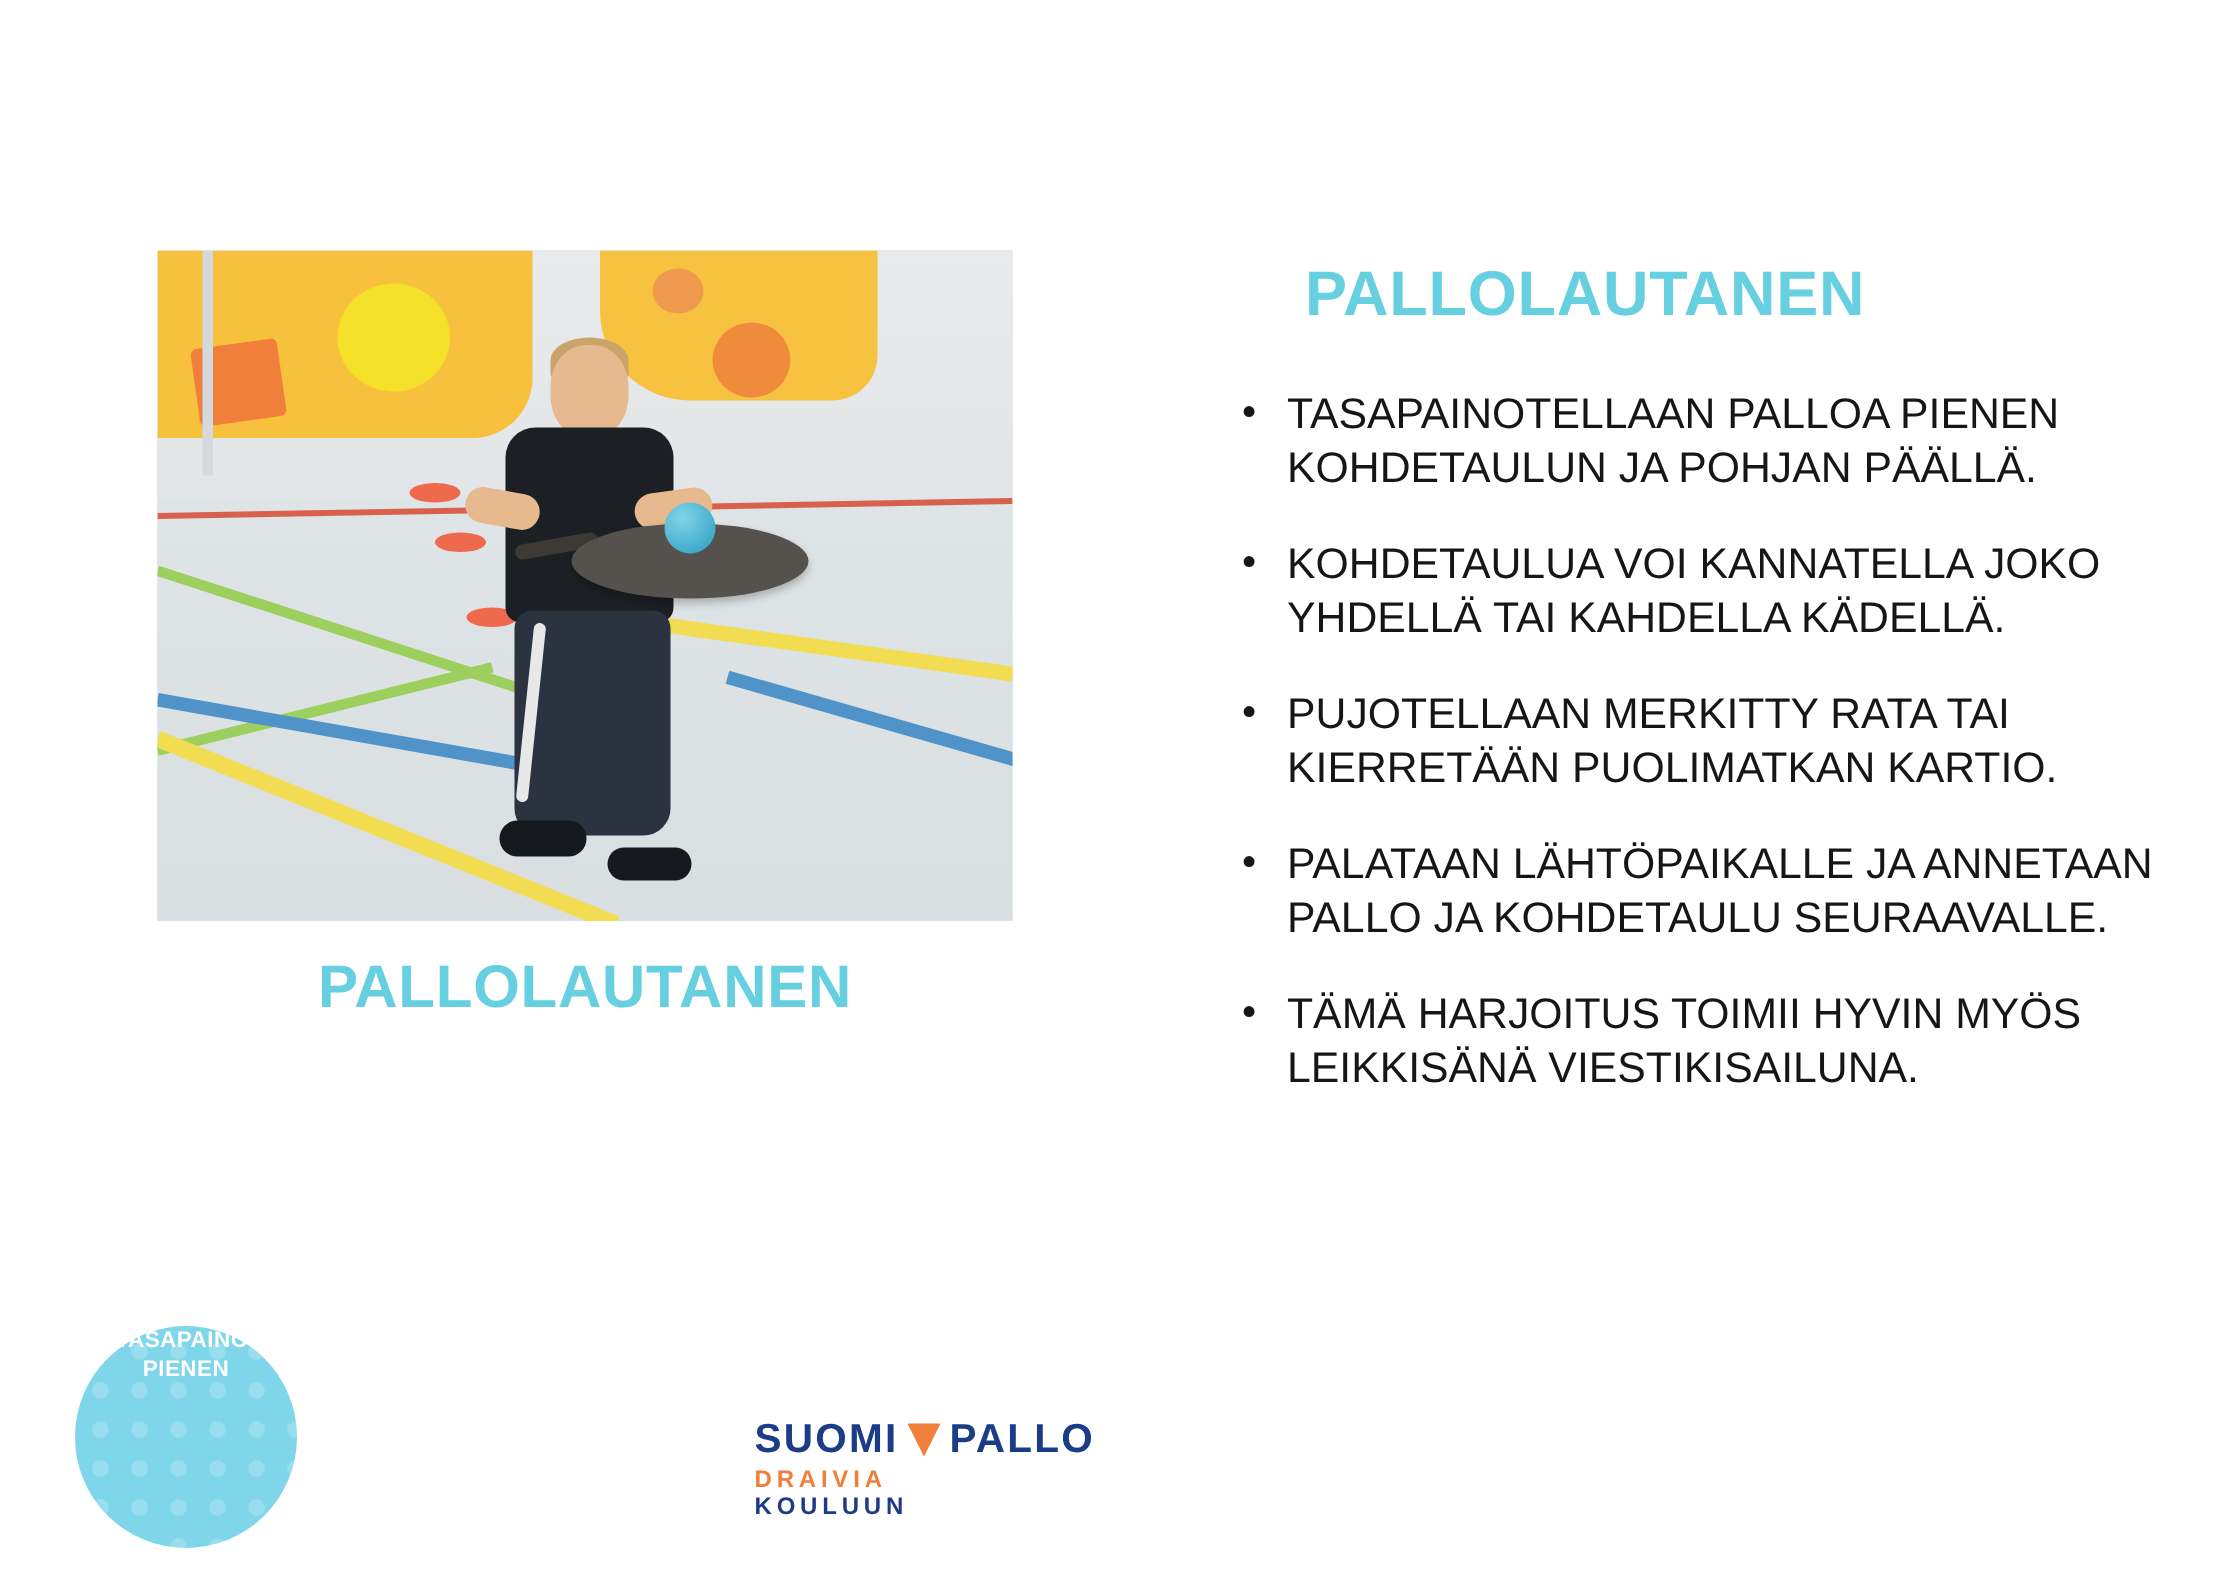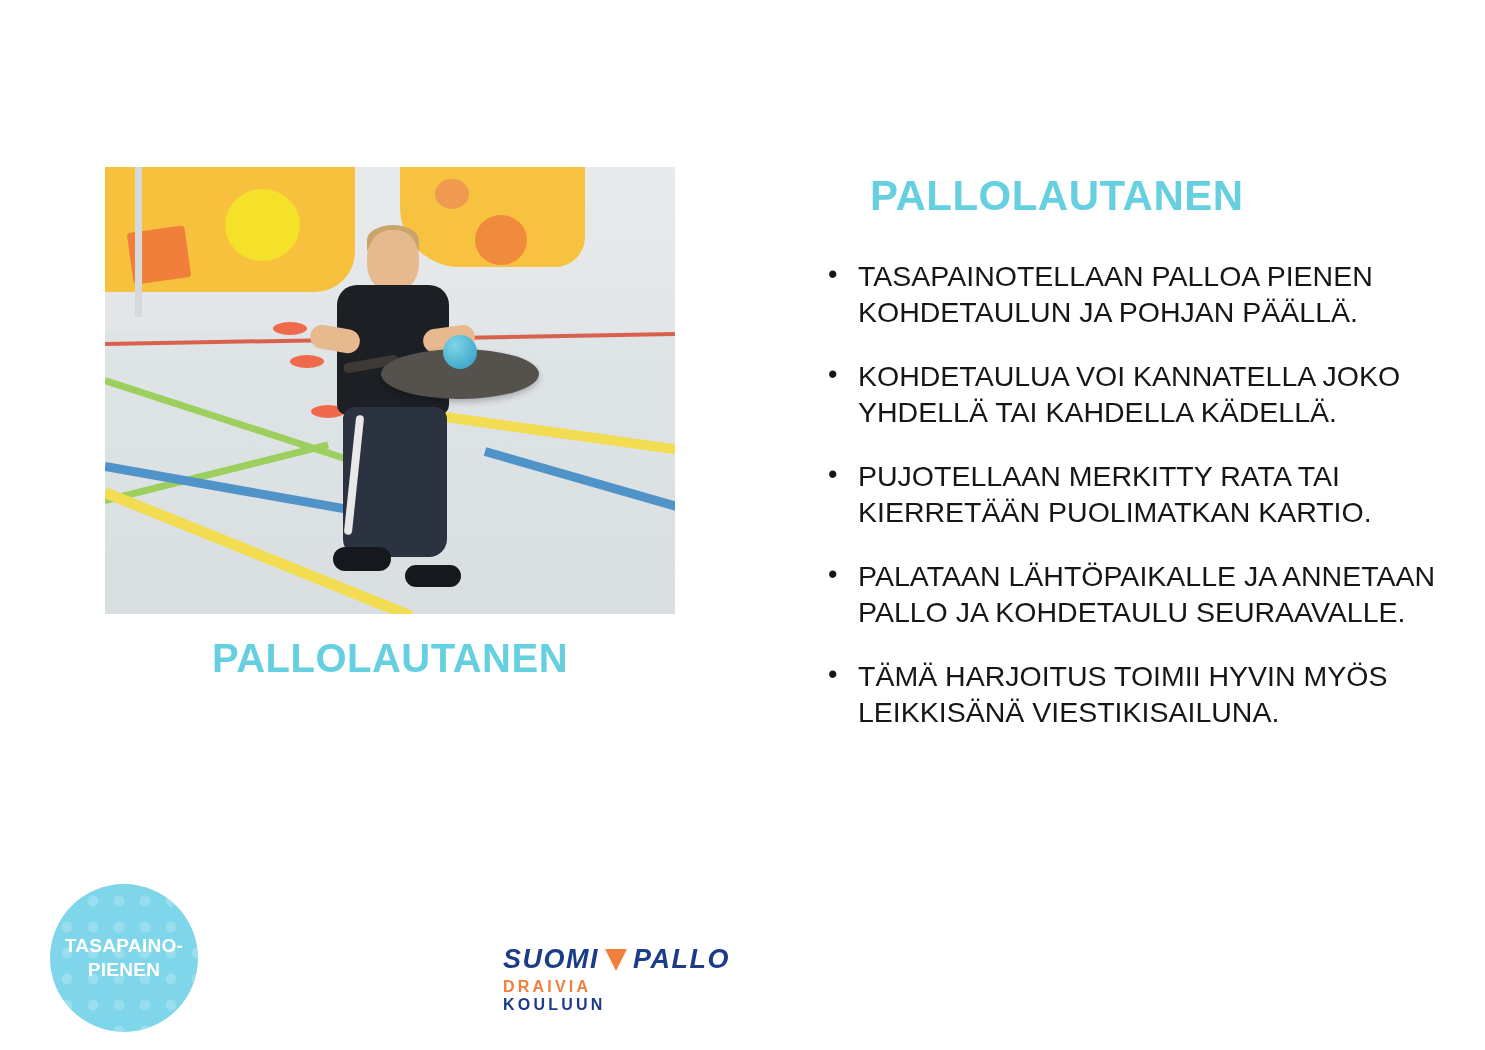--- a/index.html
+++ b/index.html
@@ -280,25 +280,24 @@
   
   .skill-badge {
     position: absolute;
     left: 50px;
     top: 884px;
     width: 148px;
     height: 148px;
     border-radius: 50%;
     background: #7fd6ea;
     color: #ffffff;
-    font-size: 19px;
+    font-size: 15px;
     font-weight: bold;
     line-height: 1.28;
     display: flex;
-    align-items: center;
     justify-content: center;
     text-align: center;
     letter-spacing: .3px;
   }
   .badge-dimples {
     position: absolute;
     inset: 0;
     border-radius: 50%;
     background-image:
       radial-gradient(circle, rgba(255,255,255,.32) 0 5px, transparent 6px);
@@ -324,21 +323,20 @@
   }
   .sg-top {
     font-size: 27px;
     font-weight: bold;
     color: #1b3c86;
     letter-spacing: 1.5px;
     line-height: 1;
     display: flex;
     align-items: center;
     gap: 6px;
-    font-style: italic;
   }
   .sg-tee {
     width: 0; height: 0;
     border-left: 11px solid transparent;
     border-right: 11px solid transparent;
     border-top: 22px solid #ef7f3b;
     display: inline-block;
   }
   .sg-sub {
     margin-top: 5px;

